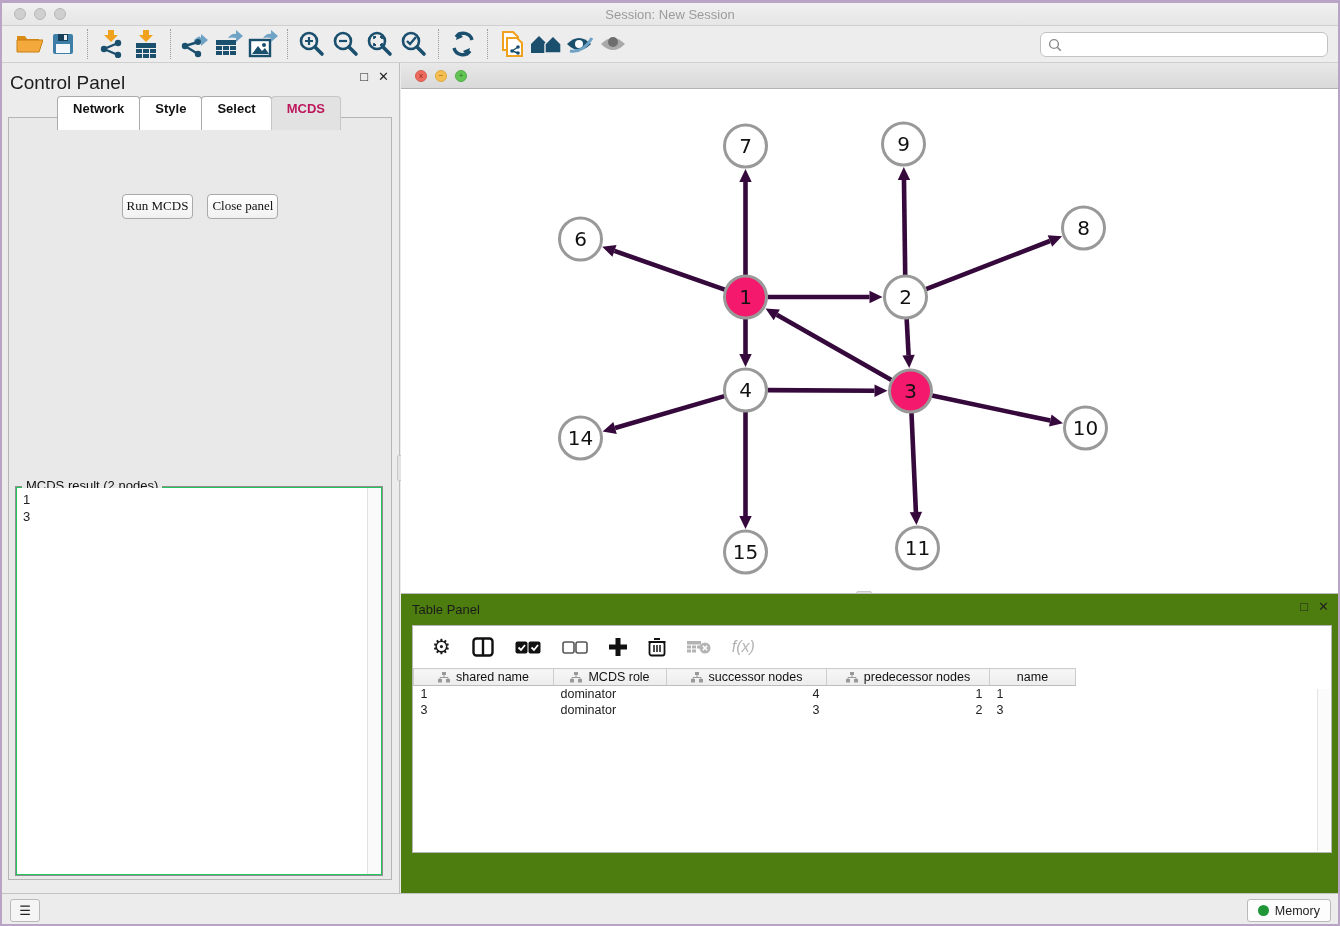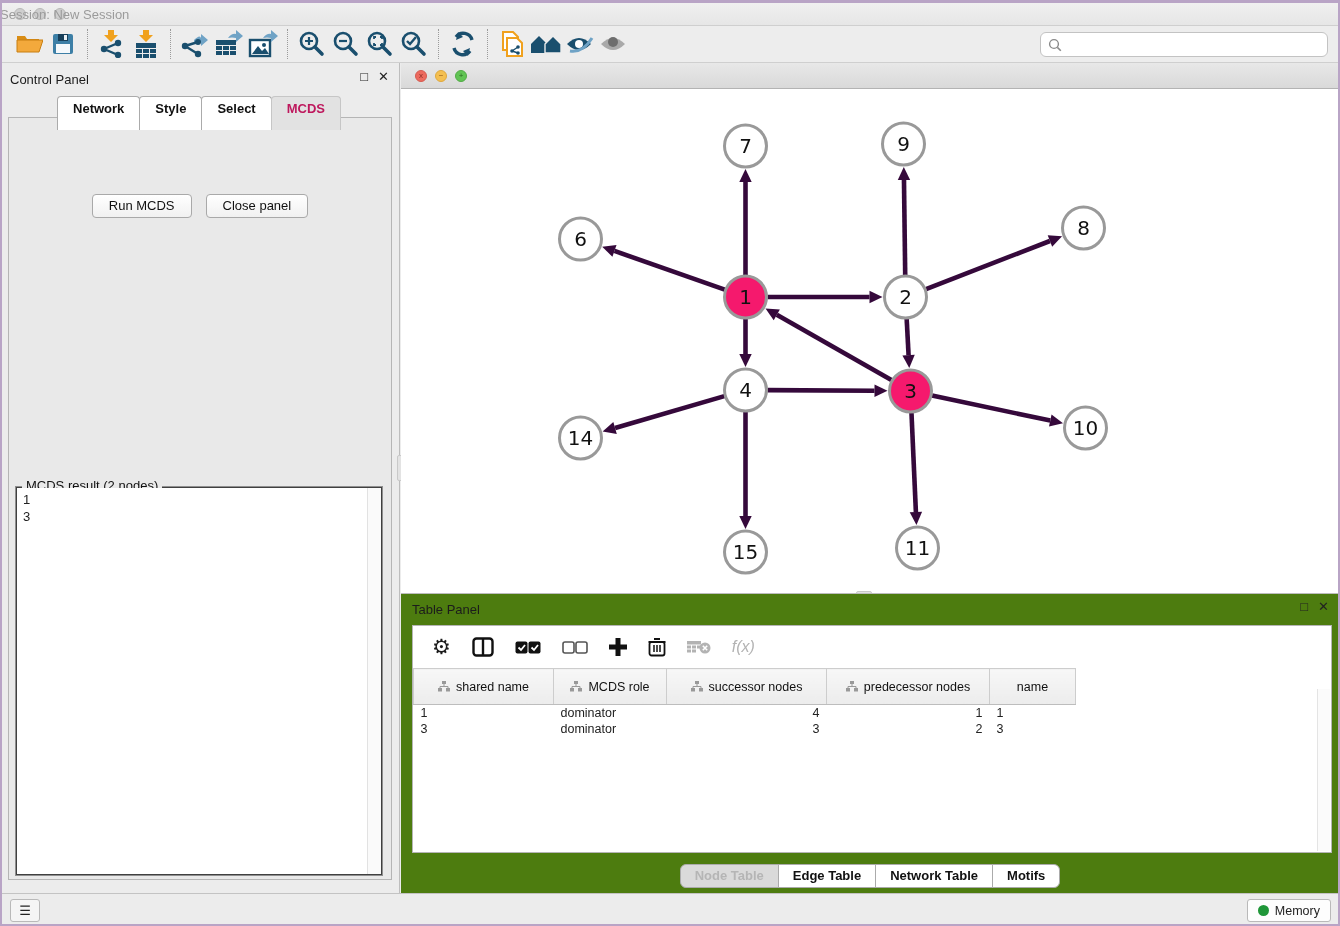--- a/index.html
+++ b/index.html
@@ -6,56 +6,56 @@
   html,body { width:1340px; height:926px; overflow:hidden; }
   body { font-family:"Liberation Sans", sans-serif; background:#ececec; position:relative; font-size:13px; color:#222; }
   .frame { position:absolute; inset:0; border:2px solid #b9a4c6; border-top:3px solid #b9a4c6; pointer-events:none; z-index:200; }
 
   
   #titlebar { position:absolute; left:0; top:3px; width:100%; height:23px;
     background:linear-gradient(#f0f0f0,#e6e6e6); border-bottom:1px solid #cfcfcf; }
   .tl-group { position:absolute; left:14px; top:5px; display:flex; gap:8px; }
   .tl { width:12px; height:12px; border-radius:50%; background:#cfcfcf; border:1px solid #b8b8b8;
     display:flex; align-items:center; justify-content:center; font-size:8px; line-height:1; }
-  #app-title { position:absolute; left:0; right:0; top:4px; color:#9b9b9b; font-size:13px; }
+  #app-title { position:absolute; left:0; right:0; top:4px; text-align:center; color:#9b9b9b; font-size:13px; }
 
   
   #toolbar { position:absolute; left:0; top:26px; width:100%; height:37px; background:#ededed;
     border-bottom:1px solid #cfcfcf; display:flex; align-items:center; padding-left:12px; }
   .tbtn { width:34px; height:30px; display:flex; align-items:center; justify-content:center; cursor:pointer; }
   .tbtn svg { display:block; }
   .tsep { width:0; height:30px; border-left:1px dotted #9a9a9a; margin:0 7px; }
   #search-box { position:absolute; right:12px; top:6px; width:288px; height:25px; background:#fff;
     border:1px solid #c3c3c3; border-radius:6px; display:flex; align-items:center; padding:0 7px; gap:5px; }
   #search-box input { border:none; outline:none; flex:1; font-size:13px; font-family:"Liberation Sans",sans-serif; background:transparent; }
 
   
   #main { position:absolute; left:0; top:63px; right:0; bottom:33px; }
   #control-panel { position:absolute; left:0; top:0; width:400px; height:100%; background:#ececec; border-right:1px solid #bdbdbd; }
   #right-area { position:absolute; left:401px; right:0; top:0; bottom:0; }
 
   
   #cp-header { position:relative; height:30px; }
-  #cp-title { position:absolute; left:10px; top:9px; font-size:13px; color:#1c1c1c;text-align:right; }
+  #cp-title { position:absolute; left:10px; top:9px; font-size:19px; color:#1c1c1c;text-align:right; }
   .win-btns { position:absolute; right:10px; top:7px; display:flex; gap:10px; font-size:13px; color:#222; }
   .win-btns span { cursor:pointer; line-height:1; }
   #cp-tabs { position:absolute; left:0; right:0; top:33px; display:flex; justify-content:center; z-index:2; }
   .tab { border:1px solid #ababab; border-bottom:none; background:#fff; padding:4px 15px 14px;
     font-size:13px; font-weight:bold; color:#111; cursor:pointer; margin-left:-1px; border-radius:4px 4px 0 0; }
   .tab.active { background:#e2e2e2; color:#be185d; border-color:#c6c6c6; }
   #cp-body { position:absolute; left:8px; right:7px; top:54px; bottom:13px; background:#e9e9e9; border:1px solid #b5b5b5; }
   #opt-label { text-align:center; margin-top:20px; font-size:13px; color:#111; }
   #criterion { position:absolute; left:37px; top:43px; width:310px; height:23px; background:#fff;
     border:1px solid #a9a9a9; border-radius:4px; display:flex; align-items:center; padding:0 8px; cursor:pointer; }
   #criterion .val { flex:1; font-size:13px; }
   #criterion .stepper { display:flex; flex-direction:column; align-items:center; line-height:5px; font-size:9px; color:#444; font-weight:bold; }
   .cp-btn-row { position:absolute; left:0; right:0; top:76px; display:flex; justify-content:center; gap:14px; }
   .push-btn { background:linear-gradient(#ffffff,#f1f1f1); border:1px solid #a9a9a9; border-radius:4px;
-    padding:3px 16px 4px; font-size:13px; color:#111; cursor:pointer; font-family:Liberation Sans, sans-serif; }
-  #result-box { position:absolute; left:6px; right:8px; top:368px; bottom:3px; border:1px solid #8f8f8f; background:#404040; }
+    padding:3px 4px 4px; font-size:13px; color:#111; cursor:pointer; font-family:Liberation Serif, serif; }
+  #result-box { position:absolute; left:6px; right:8px; top:368px; bottom:3px; border:1px solid #8f8f8f; background:#22c55e; }
   #result-legend { position:absolute; left:6px; top:-9px; background:#e9e9e9; padding:0 4px; font-size:13px; color:#111; }
   #result-list { position:absolute; inset:1px 15px 1px 1px; background:#fff; padding:3px 0 0 6px; font-size:13px; line-height:17px; }
   #result-scroll { position:absolute; top:1px; bottom:1px; right:1px; width:14px; background:#fafafa; border-left:1px solid #e2e2e2; }
 
   
   .v-grip { position:absolute; left:-4px; top:392px; width:6px; height:26px; background:#e3e3e3; border:1px solid #cachectic; border:1px solid #c9c9c9; border-radius:2px; }
   .h-grip { position:absolute; left:455px; bottom:-3px; width:16px; height:5px; background:#e3e3e3; border:1px solid #c9c9c9; border-radius:2px; }
 
   
   #network-window { position:absolute; left:0; right:0; top:0; height:530px; background:#fff; }
@@ -68,21 +68,21 @@
 
   
   #table-panel { position:absolute; left:0; right:0; top:530px; bottom:0; background:#4d7c0f; border-top:1px solid #bdbdbd; }
   #tp-title { position:absolute; left:11px; top:8px; font-size:13px; color:#1c1c1c; }
   #tp-region { position:absolute; left:11px; right:8px; top:31px; height:228px; background:#fff; border:1px solid #b5b5b5; }
   #tp-toolbar { height:42px; display:flex; align-items:center; gap:21px; padding-left:19px; }
   #tp-toolbar .tbtn { width:auto; height:auto; }
   #fx-icon { font-family:Liberation Sans, sans-serif; font-style:italic; font-size:16px; color:#b3b3b3; }
   #node-table { border-collapse:collapse; width:662px; table-layout:fixed; }
   #node-table th { background:linear-gradient(#f7f7f7,#ececec); border:1px solid #cdcdcd; border-bottom:1px solid #bdbdbd;
-    font-size:12.5px; font-weight:normal; color:#111; height:36px; padding:0 4px; white-space:nowrap; }
+    font-size:12.5px; font-weight:normal; color:#111; height:17px; padding:0 4px; white-space:nowrap; }
   #node-table th .th-inner { display:flex; align-items:center; justify-content:center; gap:6px; }
   #node-table td { font-size:12.5px; height:16px; padding:0 7px; white-space:nowrap; }
   #node-table td.al { text-align:left; } #node-table td.ar { text-align:right; }
   #tp-vscroll { position:absolute; top:63px; bottom:1px; right:1px; width:13px; background:#fbfbfb; border-left:1px solid #e4e4e4; }
   #tp-tabs { position:absolute; left:0; right:0; top:270px; display:flex; justify-content:center; }
   .b-tab { border:1px solid #ababab; background:#fff; padding:3px 14px 4px; font-size:13px; font-weight:bold; color:#111;
     cursor:pointer; margin-left:-1px; }
   .b-tab:first-child { border-radius:6px 0 0 6px; }
   .b-tab:last-child { border-radius:0 6px 6px 0; }
   .b-tab.active { background:#dadada; color:#b5b5b5; }
@@ -486,26 +486,20 @@
                 <td class="al">3</td>
                 <td class="al">dominator</td>
                 <td class="ar">3</td>
                 <td class="ar">2</td>
                 <td class="al">3</td>
               </tr>
             </tbody>
         </table>
         <div id="tp-vscroll"></div>
       </div>
-      <div id="tp-tabs">
-          <div class="b-tab active">Node Table</div>
-          <div class="b-tab">Edge Table</div>
-          <div class="b-tab">Network Table</div>
-          <div class="b-tab">Motifs</div>
-        </div>
     </div>
   </div>
 </div>
 
 <div id="statusbar">
   <div id="list-btn">
     <span style="font-size:13px;color:#222;">☰</span>
   </div>
   <div id="memory-btn">
     <span id="memory-dot"></span>

